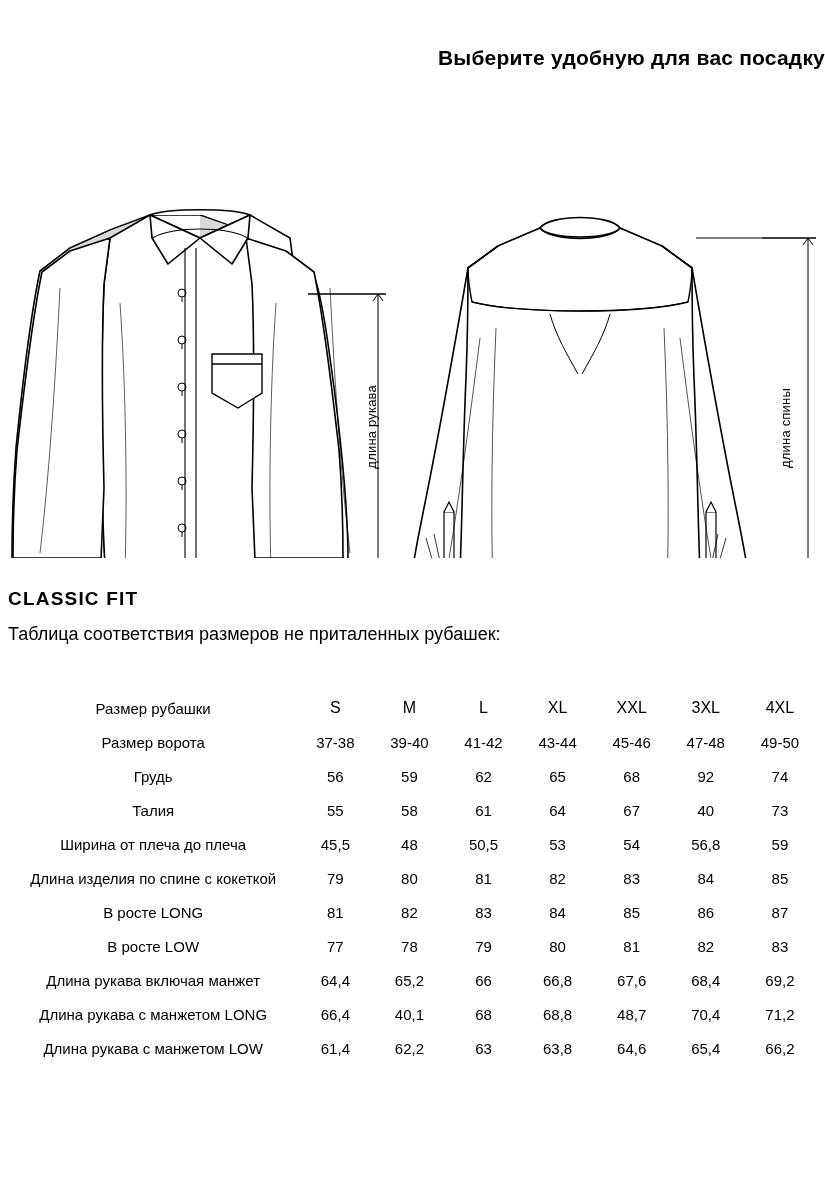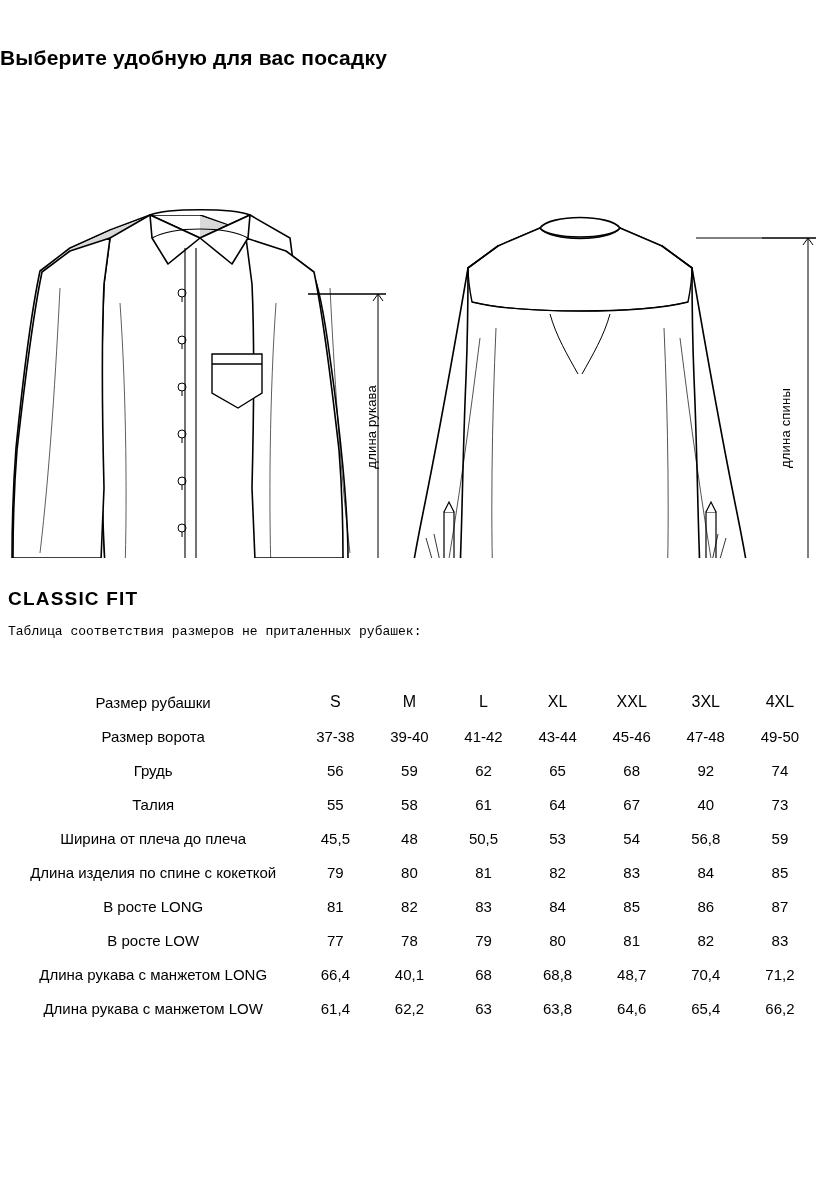--- a/index.html
+++ b/index.html
@@ -17,21 +17,21 @@
   }
   .page {
     width: 825px;
     height: 1200px;
     position: relative;
     box-sizing: border-box;
   }
 
   
   .title {
-    text-align: left;
+    text-align: right;
     font-size: 21px;
     font-weight: bold;
     padding-top: 46px;
     letter-spacing: 0.2px;
   }
 
   
   .illustration {
     position: relative;
     width: 825px;
@@ -55,22 +55,21 @@
 
   
   .fit-name {
     margin: 30px 0 0 8px;
     font-size: 19px;
     font-weight: bold;
     letter-spacing: 1.2px;
   }
   .fit-desc {
     margin: 14px 0 0 8px;
-    font-size: 13px;
-    font-family: Liberation Mono, monospace;
+    font-size: 18px;
   }
 
   
   table.sizes {
     margin: 46px 0 0 8px;
     border-collapse: collapse;
     font-size: 15px;
     width: 809px;
     table-layout: fixed;
   }
@@ -378,20 +377,30 @@
           <td class="rowhead">В росте LOW</td>
           <td class="col">77</td>
           <td class="col">78</td>
           <td class="col">79</td>
           <td class="col">80</td>
           <td class="col">81</td>
           <td class="col">82</td>
           <td class="col">83</td>
         </tr>
         <tr>
+          <td class="rowhead">Длина рукава включая манжет</td>
+          <td class="col">64,4</td>
+          <td class="col">65,2</td>
+          <td class="col">66</td>
+          <td class="col">66,8</td>
+          <td class="col">67,6</td>
+          <td class="col">68,4</td>
+          <td class="col">69,2</td>
+        </tr>
+        <tr>
           <td class="rowhead">Длина рукава с манжетом LONG</td>
           <td class="col">66,4</td>
           <td class="col">40,1</td>
           <td class="col">68</td>
           <td class="col">68,8</td>
           <td class="col">48,7</td>
           <td class="col">70,4</td>
           <td class="col">71,2</td>
         </tr>
         <tr>

